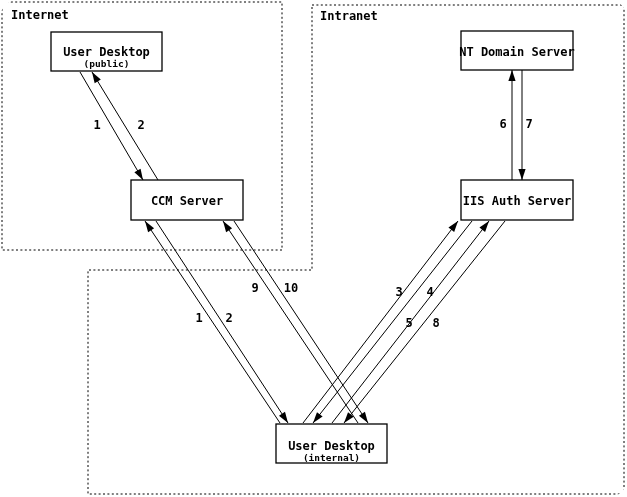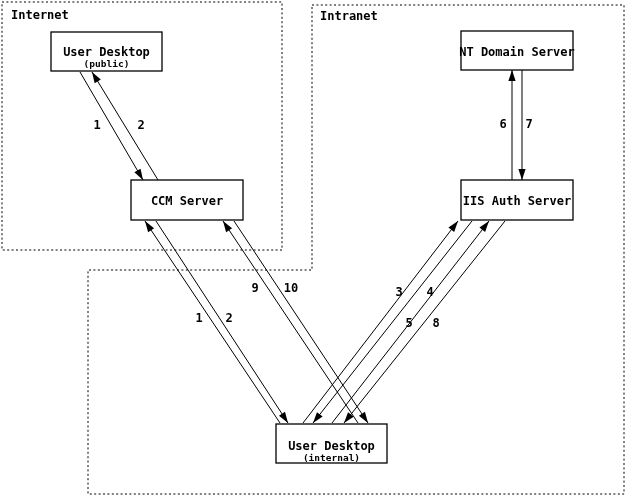--- a/index.html
+++ b/index.html
@@ -1,16 +1,16 @@
 <!DOCTYPE html>
 <html><head>
 <meta charset="utf-8">
 <style>
   html,body{margin:0;padding:0;background:#ffffff;}
-  .canvas{position:relative;width:627px;height:497px;background:#ffffff;overflow:hidden;}
+  .canvas{position:relative;width:627px;height:497px;background:#ffffff;overflow:hidden;border-radius:18px;}
   svg{display:block;}
   .zone-outline{fill:none;stroke:#000000;stroke-width:1;stroke-dasharray:2 2.4;}
   .node-rect{fill:#ffffff;stroke:#000000;stroke-width:1.3;}
   .flow-line{stroke:#000000;stroke-width:1;}
   .arrow-head{fill:#000000;stroke:none;}
   text{fill:#000000;}
   .zone-label{font:bold 12px "DejaVu Sans Mono","Liberation Mono",monospace;}
   .node-label{font:bold 12px "DejaVu Sans Mono","Liberation Mono",monospace;text-anchor:middle;}
   .node-sublabel{font:bold 9.5px "DejaVu Sans Mono","Liberation Mono",monospace;text-anchor:middle;}
   .flow-label{font:bold 12px "DejaVu Sans Mono","Liberation Mono",monospace;text-anchor:middle;}

